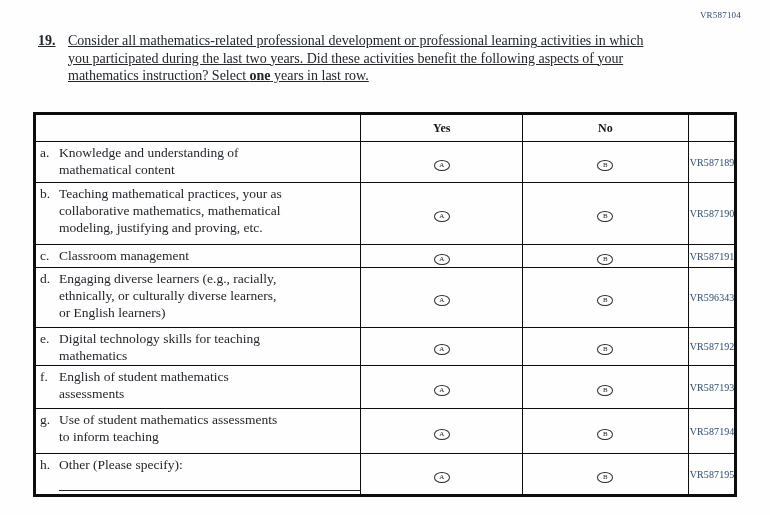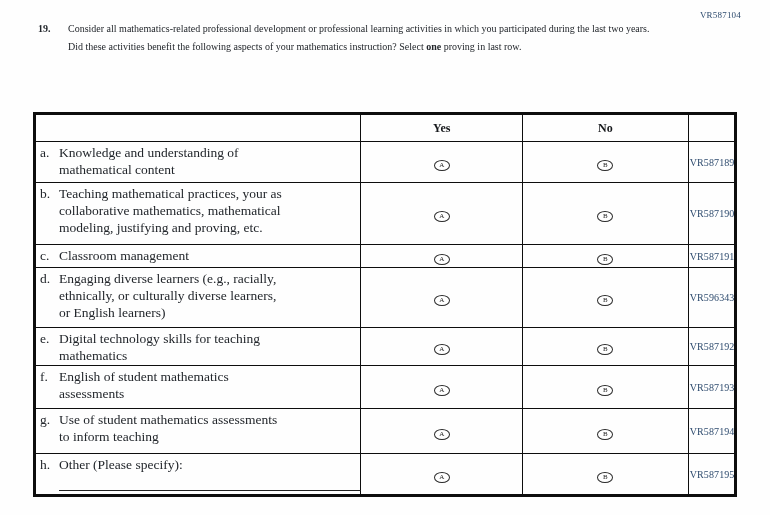--- a/index.html
+++ b/index.html
@@ -20,24 +20,25 @@
     right: 29px;
     font-size: 9px;
     letter-spacing: 0.2px;
     color: #2e4b6e;
   }
 
   
   .question {
     position: absolute;
     left: 38px;
-    top: 20px;
+    top: 32px;
     width: 620px;
-    font-size: 10px;
+    font-size: 14px;
     line-height: 17.5px;
+    text-decoration: underline;
   }
   .question .qrow { display: flex; }
   .qnum { font-weight: bold; width: 30px; flex: none; }
   .qtext { flex: 1; }
   .qtext .bold { font-weight: bold; }
 
   
   .qtable-wrap { position: absolute; left: 33px; top: 112px; }
   table.qtable {
     border-collapse: collapse;
@@ -118,21 +119,21 @@
 
 <div id="page">
 
   <div class="page-code">VR587104</div>
 
   <div class="question">
     <div class="qrow">
       <span class="qnum">19.</span>
       <span class="qtext"><span>Consider all mathematics-related professional development or professional learning</span>
         <span>activities in which you participated during the last two years. Did these activities</span>
-        <span>benefit the following aspects of your mathematics instruction? Select </span><span class="bold">one</span><span> proving in</span>
+        <span>benefit the following aspects of your mathematics instruction? Select </span><span class="bold">one</span><span> years in</span>
         <span>last row.</span>
       </span>
     </div>
   </div>
 
   <div class="qtable-wrap">
     <table class="qtable">
       <colgroup>
         <col style="width:325px">
         <col style="width:161px">

